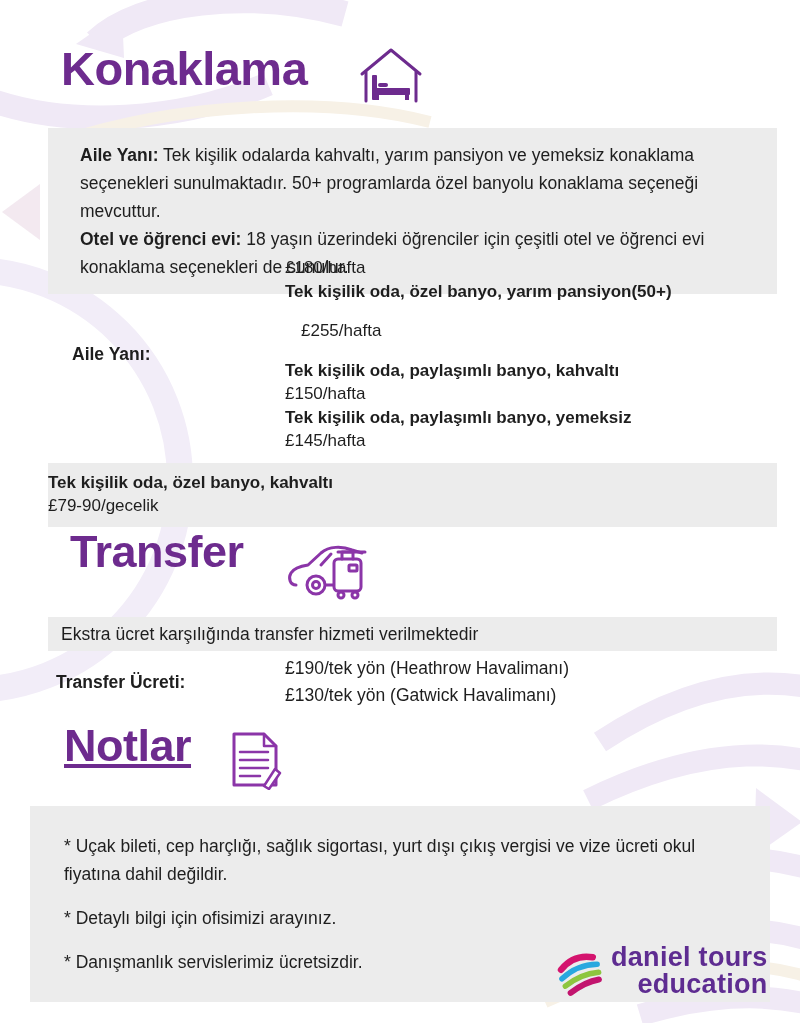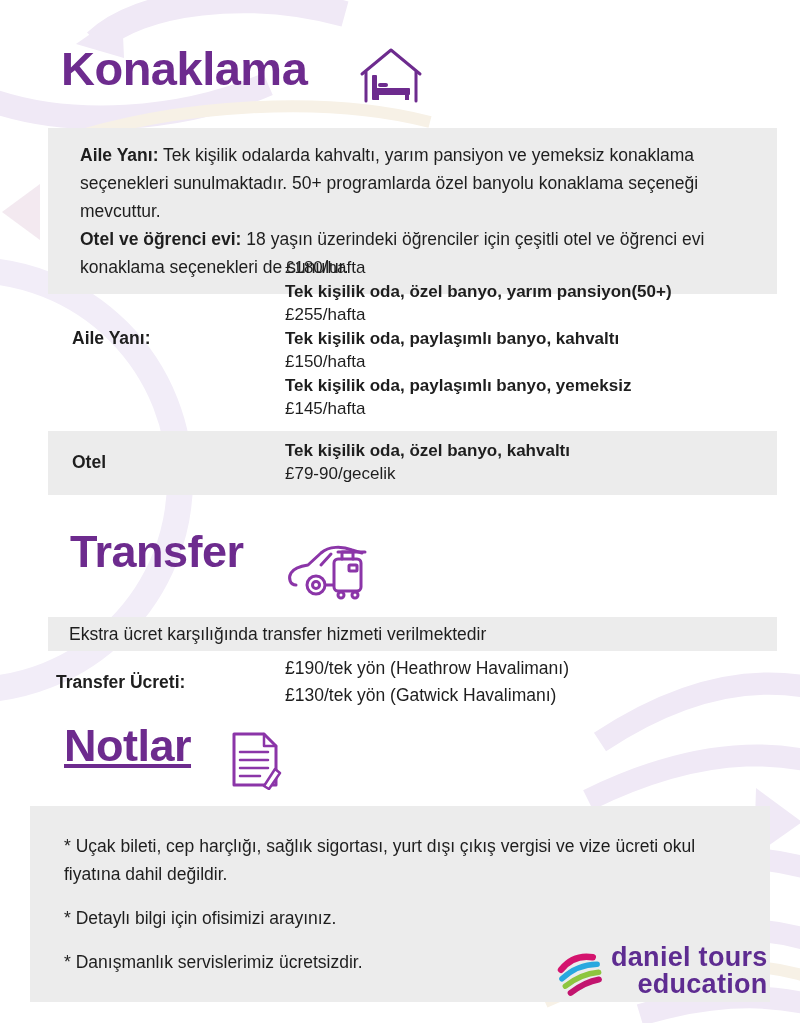--- a/index.html
+++ b/index.html
@@ -25,21 +25,21 @@
   #info-box p{margin:0;}
   .b{font-weight:bold;}
   #acc-table{left:48px;top:252px;width:729px;}
   .acc-row{display:flex;}
   .acc-row.white-row{padding:4px 0 8px 0;}
   .acc-row.gray-row{background:var(--box-gray,#ececec);margin-top:2px;padding:8px 0 9px 0;}
   .acc-label{width:237px;box-sizing:border-box;padding-left:24px;display:flex;align-items:center;
     font-weight:bold;font-size:17.5px;}
   .acc-items{flex:1;font-size:17px;line-height:23.5px;}
   .acc-name{font-weight:bold;}
-  #transfer-banner{left:48px;top:617px;width:729px;height:34px;padding:5px 21px;
+  #transfer-banner{left:48px;top:617px;width:729px;height:34px;padding:5px 13px;
     font-size:17.5px;line-height:24px;}
   #transfer-row{left:48px;top:655px;width:729px;display:flex;}
   .t-label{width:237px;box-sizing:border-box;padding-left:8px;display:flex;align-items:center;
     font-weight:bold;font-size:17.5px;}
   .t-prices{flex:1;font-size:17.5px;line-height:27px;}
   #notes-box{left:30px;top:806px;width:740px;padding:10px 18px;font-size:17.5px;line-height:28px;}
   #notes-box p{margin:16px;}
   #brand{left:556px;top:944px;display:flex;align-items:flex-start;}
   #brand-globe{width:48px;height:48px;margin-right:7px;margin-top:5px;}
   .brand-text{text-align:right;color:var(--logo-purple,#5e2c91);font-weight:bold;
@@ -89,29 +89,28 @@
   <p><span class="b">Aile Yanı:</span><span> Tek kişilik odalarda kahvaltı, yarım pansiyon ve yemeksiz konaklama seçenekleri sunulmaktadır. 50+ programlarda özel banyolu konaklama seçeneği mevcuttur.</span></p>
   <p><span class="b">Otel ve öğrenci evi:</span><span> 18 yaşın üzerindeki öğrenciler için çeşitli otel ve öğrenci evi konaklama seçenekleri de sunulur.</span></p>
 </div>
 
 <div class="layer" id="acc-table">
   <div class="acc-row white-row">
     <div class="acc-label">Aile Yanı:</div>
     <div class="acc-items">
       <p style="margin:0">£180/hafta</p>
       <p class="acc-name" style="margin:0">Tek kişilik oda, özel banyo, yarım pansiyon(50+)</p>
-      <p style="margin:0">£255/hafta</p>
+      <p style="margin:16px">£255/hafta</p>
       <p class="acc-name" style="margin:0">Tek kişilik oda, paylaşımlı banyo, kahvaltı</p>
       <p style="margin:0">£150/hafta</p>
       <p class="acc-name" style="margin:0">Tek kişilik oda, paylaşımlı banyo, yemeksiz</p>
       <p style="margin:0">£145/hafta</p>
     </div>
   </div>
   <div class="acc-row gray-row">
-    <div class="acc-label">Otel</div>
     <div class="acc-items">
       <p class="acc-name" style="margin:0">Tek kişilik oda, özel banyo, kahvaltı</p>
       <p style="margin:0">£79-90/gecelik</p>
     </div>
   </div>
 </div>
 
 <h1 class="sec-title layer" id="transfer-title">Transfer</h1>
 
 <span class="icon layer" id="car-icon">

